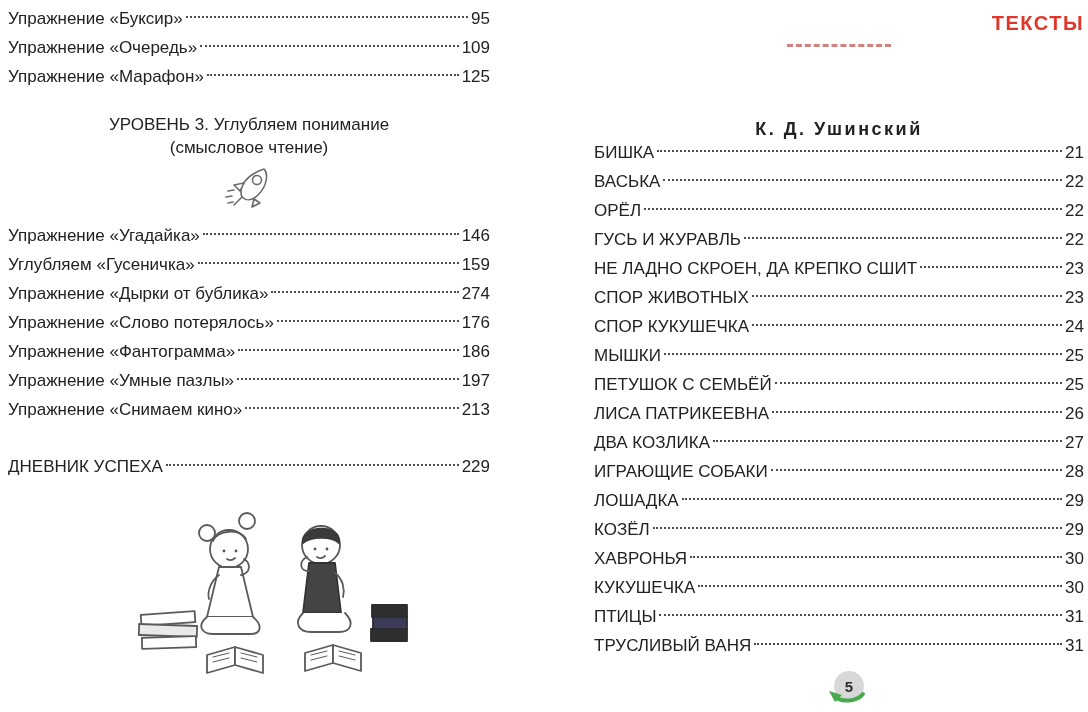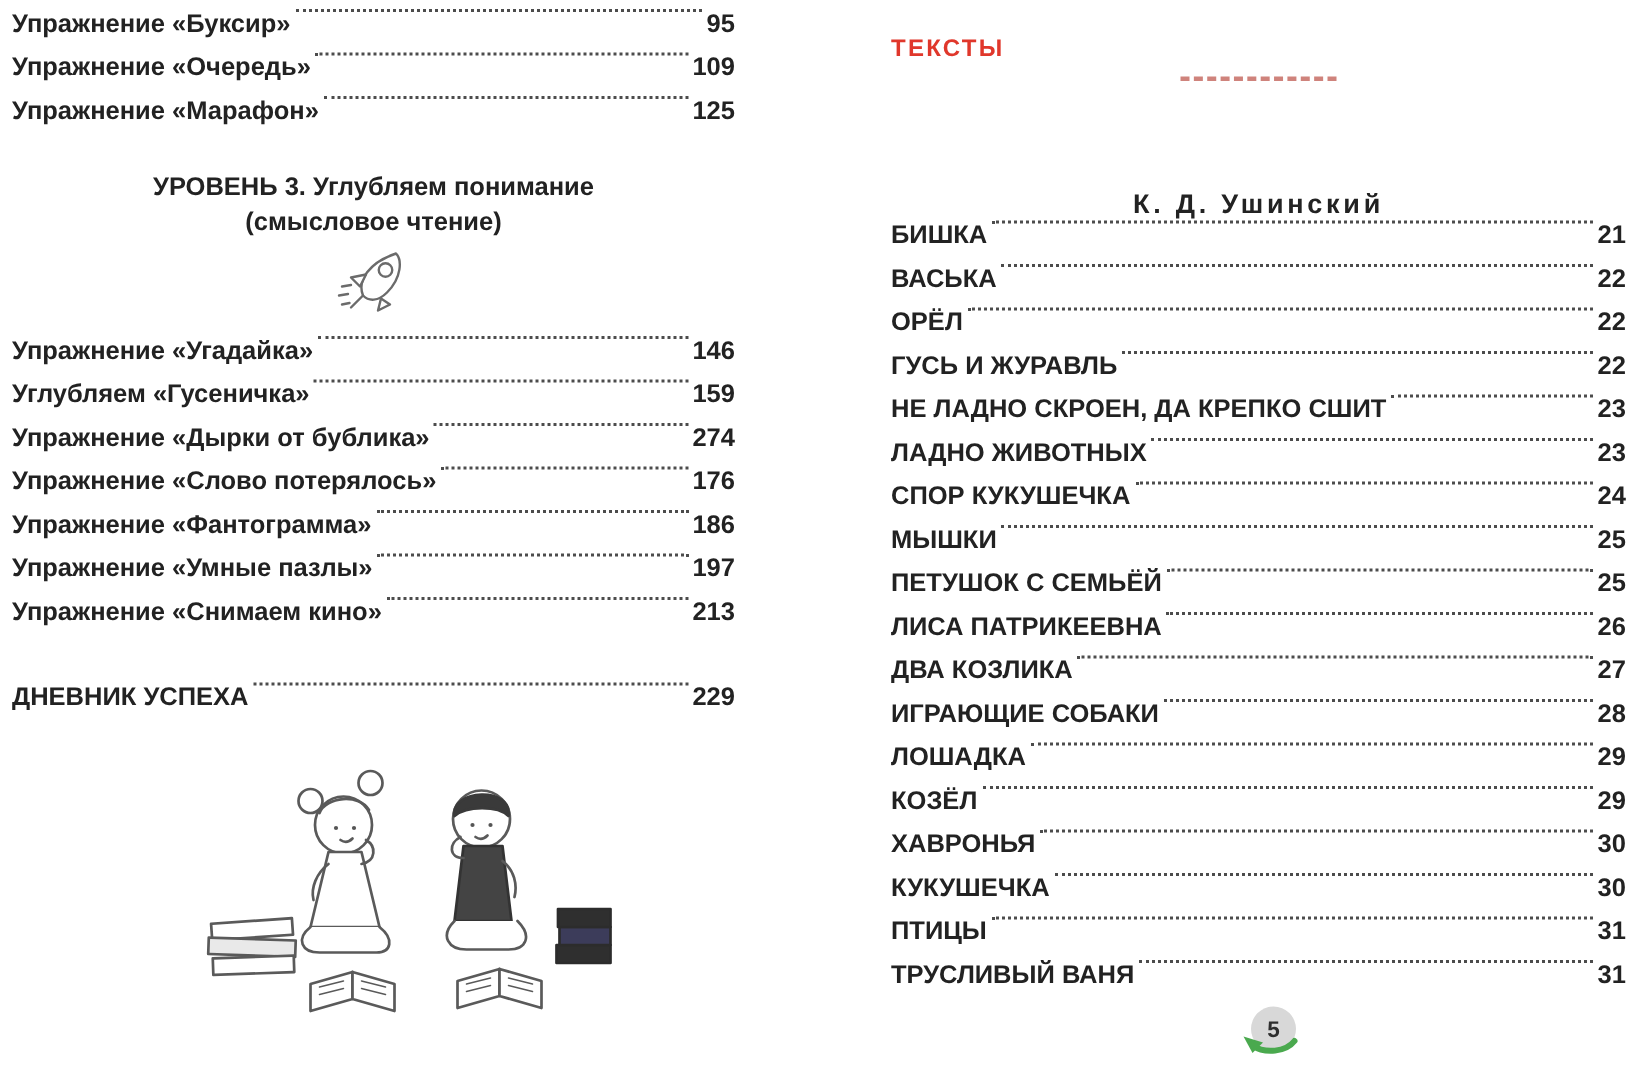--- a/index.html
+++ b/index.html
@@ -11,34 +11,34 @@
   *{box-sizing:border-box;margin:0;padding:0;}
   html,body{width:1088px;height:712px;background:#ffffff;overflow:hidden;
     font-family:"Liberation Sans","DejaVu Sans",sans-serif;color:var(--text);}
   .spread{position:relative;width:1088px;height:712px;background:#fff;}
 
   
   .col-left{position:absolute;left:8px;top:6px;width:482px;}
   .col-right{position:absolute;left:594px;top:4px;width:490px;}
 
   
-  .toc-row{display:flex;align-items:flex-start;height:29px;font-size:17px;font-weight:700;}
+  .toc-row{display:flex;align-items:center;height:29px;font-size:17px;font-weight:400;}
   .toc-row .lbl{white-space:nowrap;padding-bottom:3px;}
   .toc-row .dots{flex:1;margin:0 3px 8px 3px;border-bottom:2px dotted var(--dots);}
   .toc-row .num{padding-bottom:3px;}
 
   
-  .level-heading{margin-top:20px;text-align:center;font-size:17px;font-weight:700;line-height:23px;}
+  .level-heading{margin-top:20px;text-align:center;font-size:17px;font-weight:400;line-height:23px;}
   .rocket-wrap{text-align:center;margin:4px 0 6px 0;}
   .diary{margin-top:28px;}
   .children-wrap{text-align:center;margin-top:14px;}
 
   
-  .book-title{ text-align:left;font-size:16px;font-weight:700;letter-spacing:1.5px;
-    color:var(--title-red);margin-top:20px;}
+  .book-title{ text-align:right;font-size:20px;font-weight:700;letter-spacing:1.5px;
+    color:var(--title-red);margin-top:8px;}
   .title-dashes{width:104px;height:0;border-top:3px dashed #cf837c;margin:9px auto 0 auto;}
   .author{ text-align:center;font-size:18px;font-weight:600;letter-spacing:2.5px;margin-top:72px;}
   .right-entries{margin-top:0;}
 
   
   .footer-badge{position:absolute;left:822px;top:666px;width:54px;height:46px;}
   .footer-badge .pnum{position:absolute;left:0;top:12px;width:54px;text-align:center;
     font-size:15px;font-weight:700;color:#2e2e2e;}
 </style>
 </head>
@@ -222,21 +222,21 @@
           <span class="num">22</span>
         </div>
 
         <div class="toc-row">
           <span class="lbl">НЕ ЛАДНО СКРОЕН, ДА КРЕПКО СШИТ</span>
           <span class="dots"></span>
           <span class="num">23</span>
         </div>
 
         <div class="toc-row">
-          <span class="lbl">ЛАДНО ЖИВОТНЫХ</span>
+          <span class="lbl">СПОР ЖИВОТНЫХ</span>
           <span class="dots"></span>
           <span class="num">23</span>
         </div>
 
         <div class="toc-row">
           <span class="lbl">СПОР КУКУШЕЧКА</span>
           <span class="dots"></span>
           <span class="num">24</span>
         </div>
 

